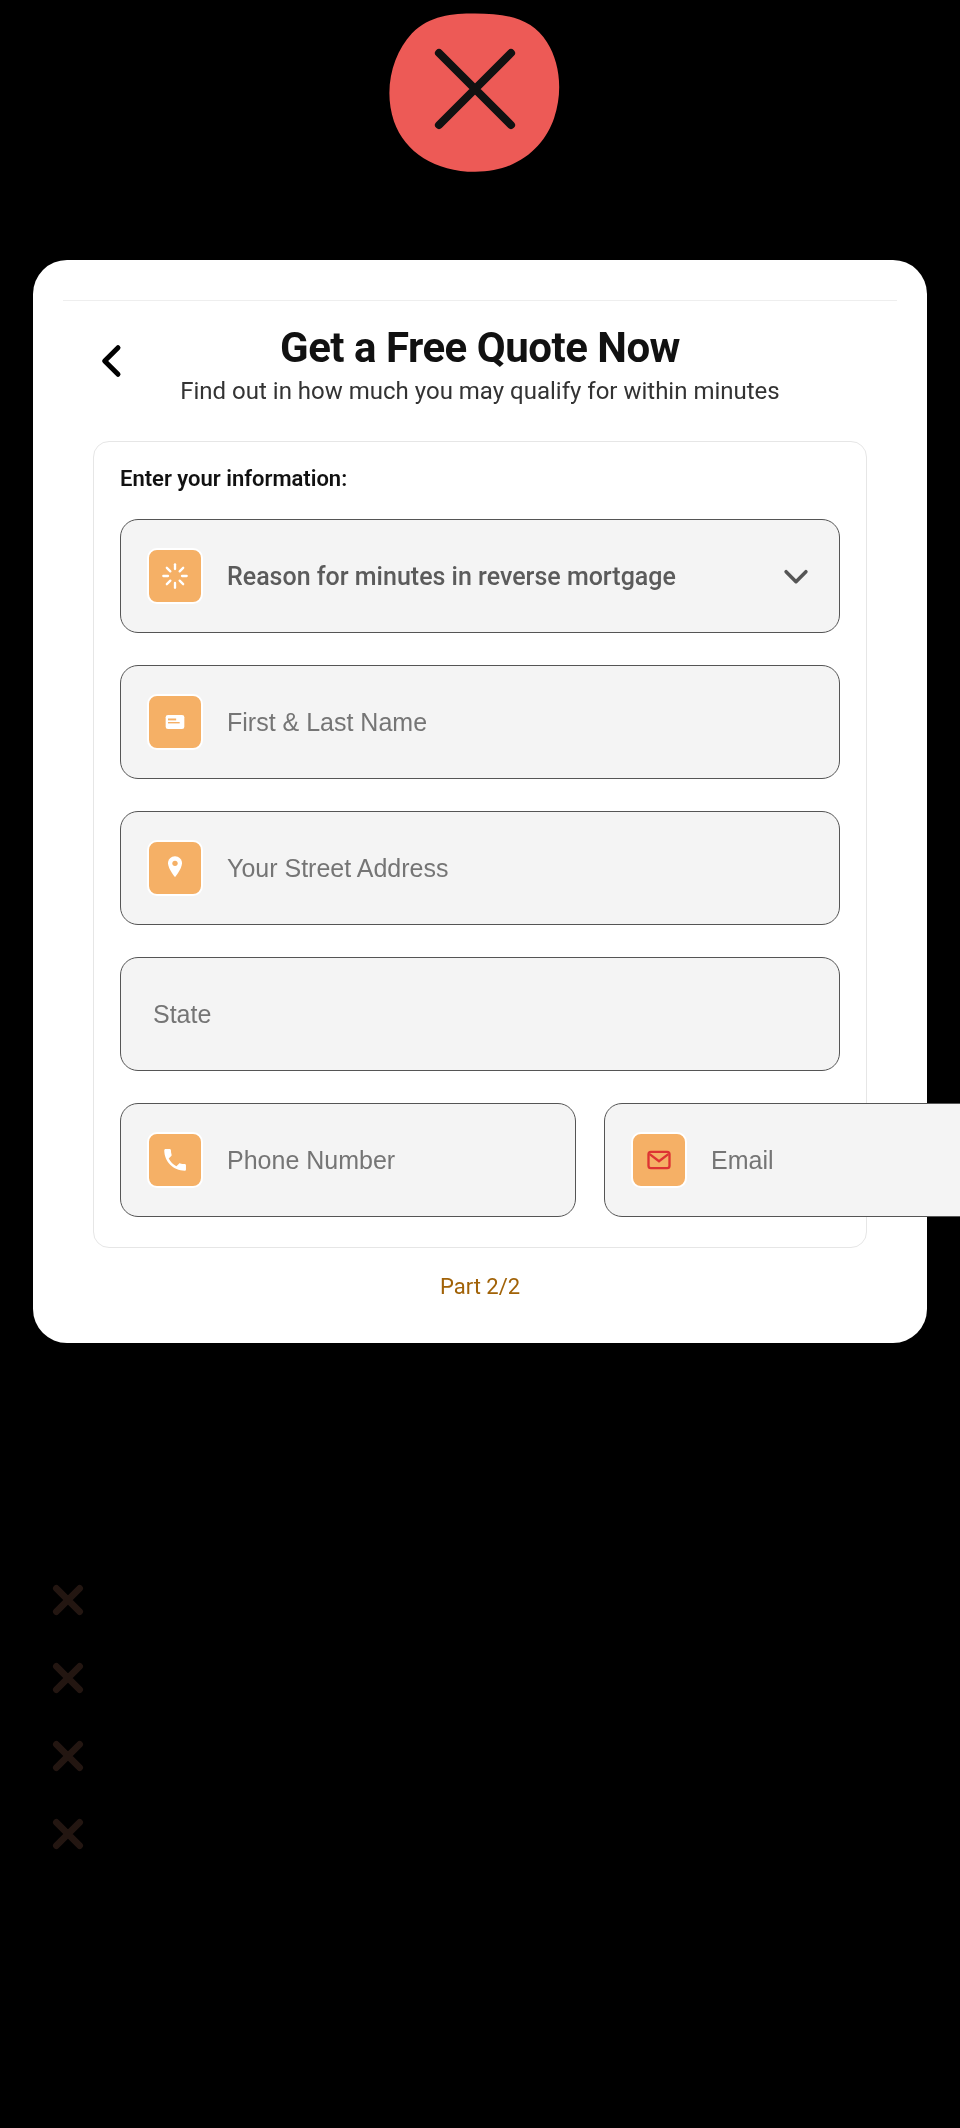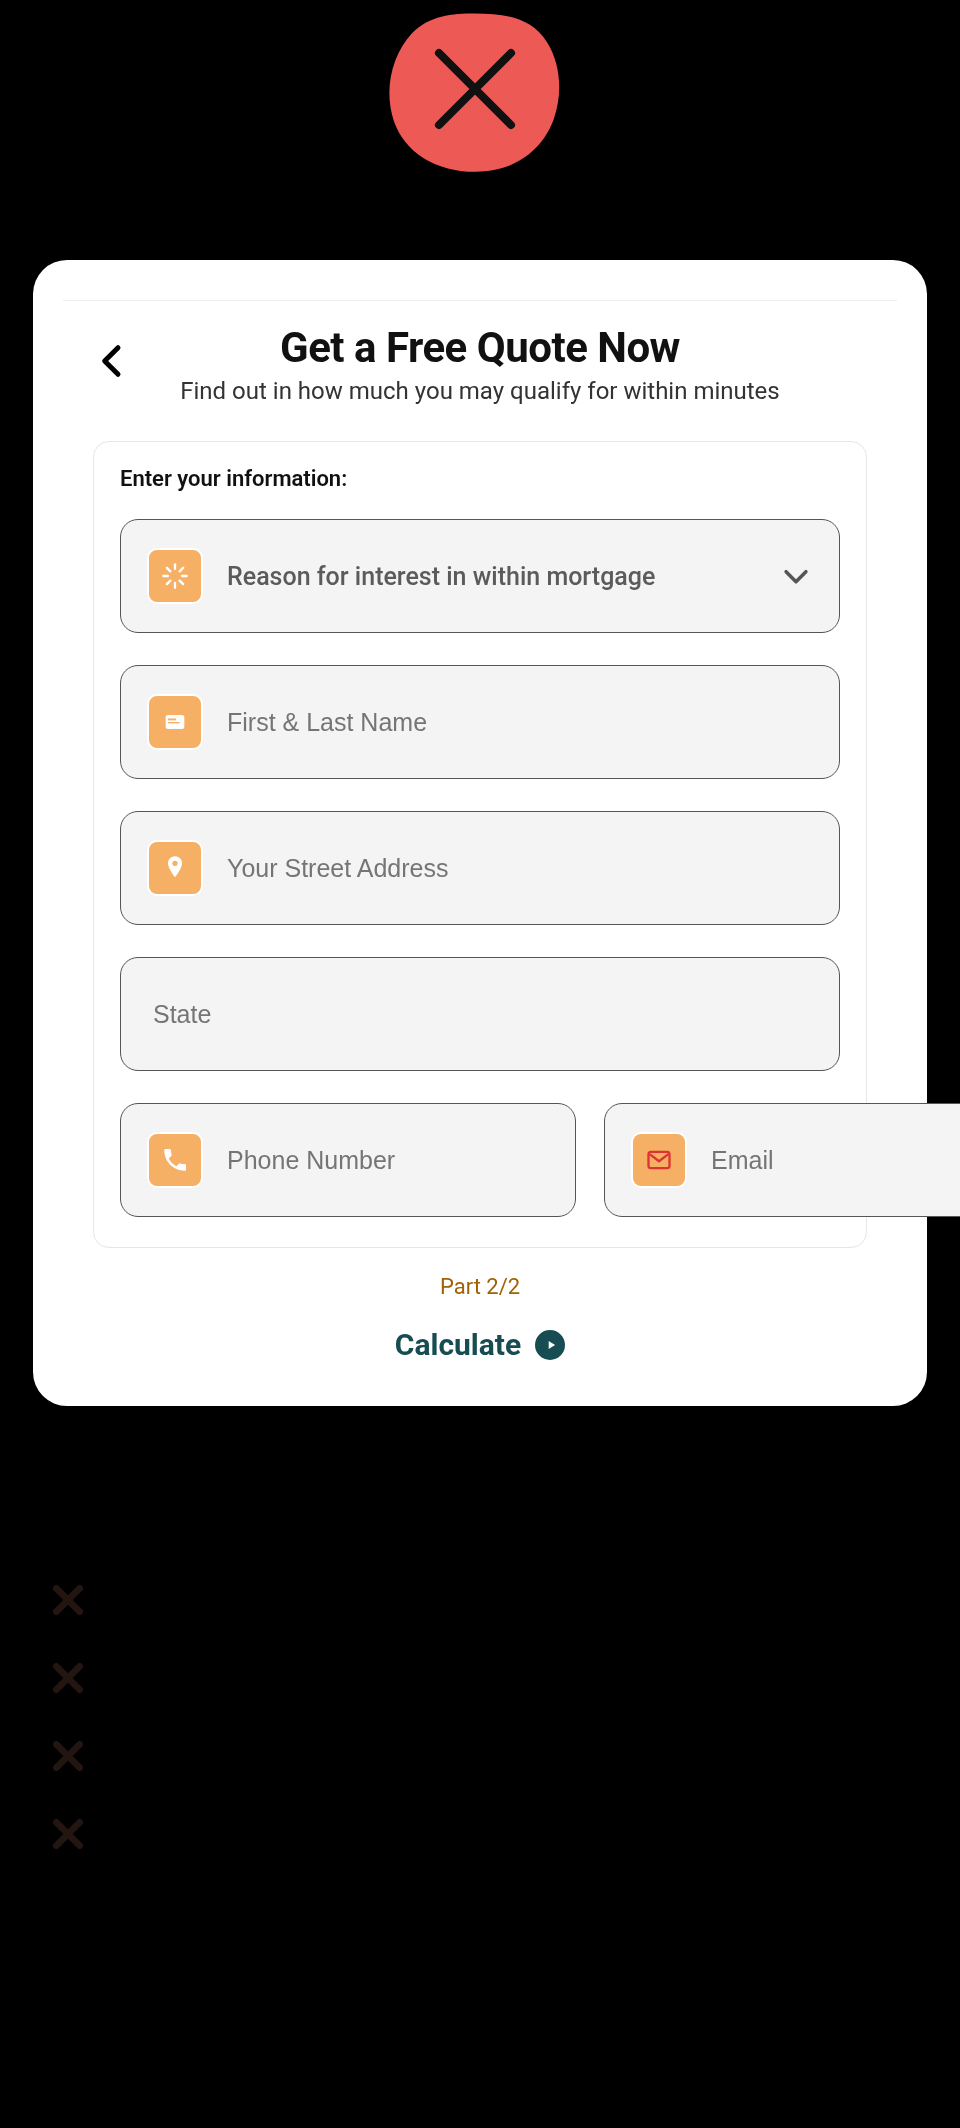--- a/index.html
+++ b/index.html
@@ -192,21 +192,21 @@
               <line x1="12" y1="18" x2="12" y2="22"></line>
           <line x1="2" y1="12" x2="6" y2="12"></line>
               <line x1="18" y1="12" x2="22" y2="12"></line>
           <line x1="5" y1="5" x2="8" y2="8"></line>
               <line x1="16" y1="16" x2="19" y2="19"></line>
           <line x1="5" y1="19" x2="8" y2="16"></line>
               <line x1="16" y1="8" x2="19" y2="5"></line>
         </g>
           </svg>
       </span>
-      <span class="ph">Reason for interest in within mortgage</span>
+      <span class="ph">Reason for minutes in reverse mortgage</span>
       <span class="chev">
         <svg viewBox="0 0 24 24">
             <path d="M5 9 L12 16 L19 9" stroke="#555" stroke-width="2.5" fill="none" stroke-linecap="round" stroke-linejoin="round"></path>
           </svg>
       </span>
     </div>
 
     <div class="field">
       <span class="icon-box">
         <svg viewBox="0 0 24 24">
@@ -249,28 +249,20 @@
               <rect x="3" y="5" width="18" height="14" rx="2" fill="none" stroke="#d33" stroke-width="2"></rect>
               <path d="M4 7l8 6 8-6" fill="none" stroke="#d33" stroke-width="2"></path>
             </svg>
         </span>
         <input class="ph" placeholder="Email" style="">
       </div>
     </div>
   </div>
 
   <div class="part">Part 2/2</div>
-  <div class="calc">
-    <span class="calc-text">Calculate</span>
-    <span class="calc-icon">
-      <svg viewBox="0 0 24 24">
-          <path fill="#fff" d="M8 5v14l11-7z"></path>
-        </svg>
-    </span>
-  </div>
 </div>
 
 <div class="ghost-x" style="top:1580px"><svg viewBox="0 0 24 24">
       <path d="M5 5L19 19M19 5L5 19" stroke="currentColor" stroke-width="4" stroke-linecap="round"></path>
     </svg></div>
 <div class="ghost-x" style="top:1658px"><svg viewBox="0 0 24 24">
       <path d="M5 5L19 19M19 5L5 19" stroke="currentColor" stroke-width="4" stroke-linecap="round"></path>
     </svg></div>
 <div class="ghost-x" style="top:1736px"><svg viewBox="0 0 24 24">
       <path d="M5 5L19 19M19 5L5 19" stroke="currentColor" stroke-width="4" stroke-linecap="round"></path>

